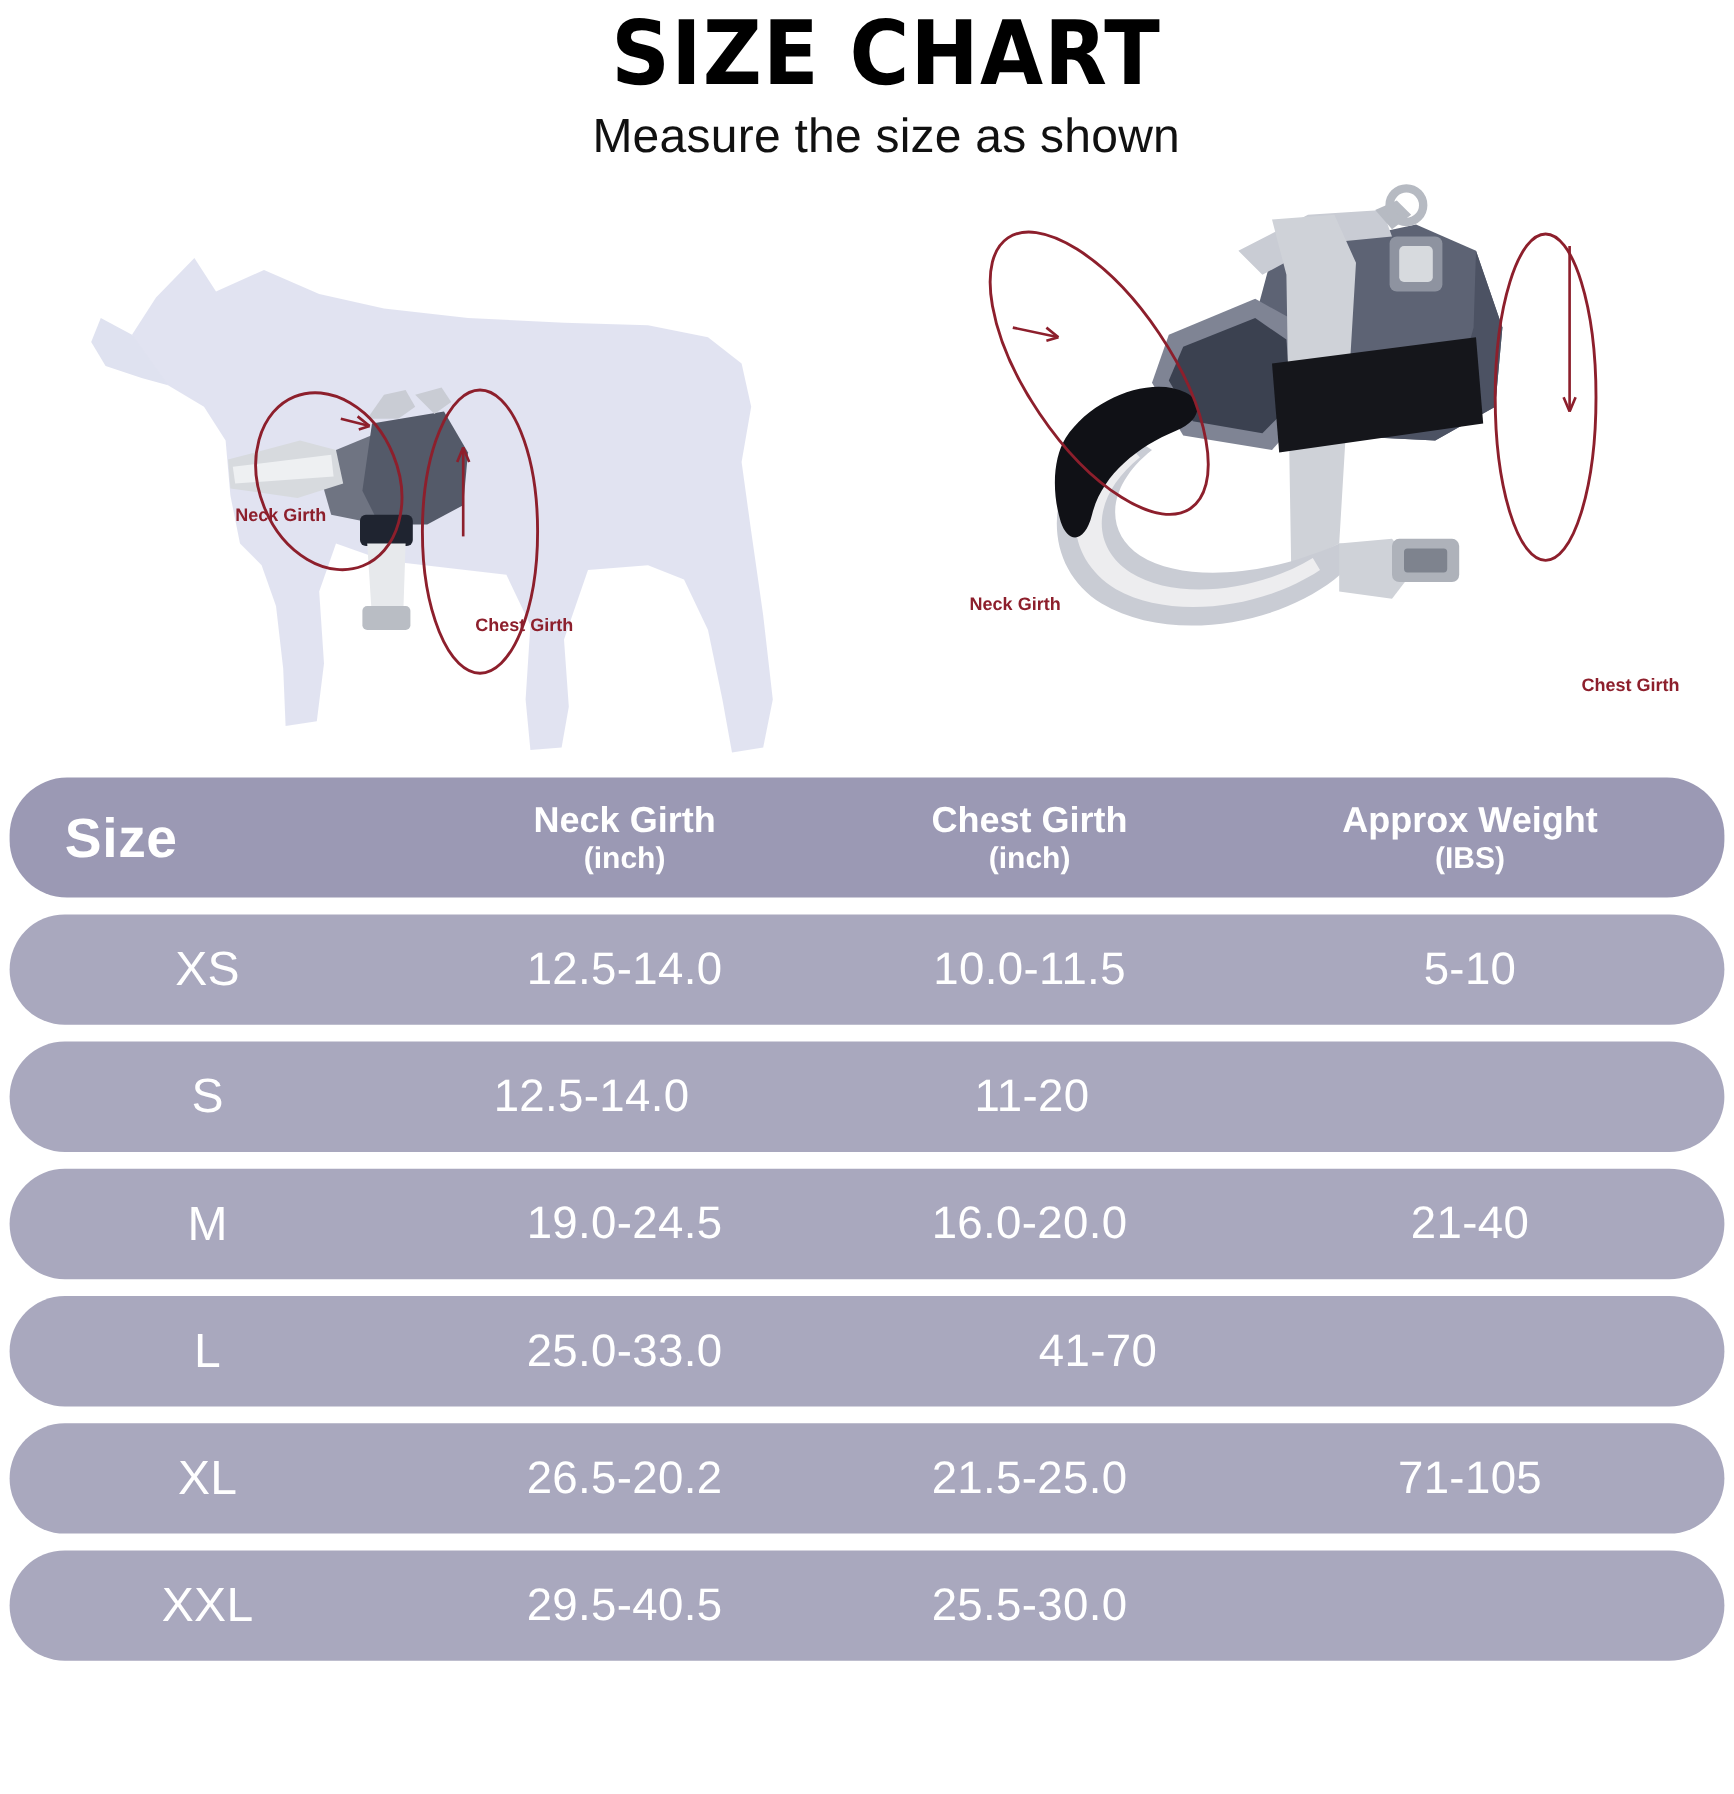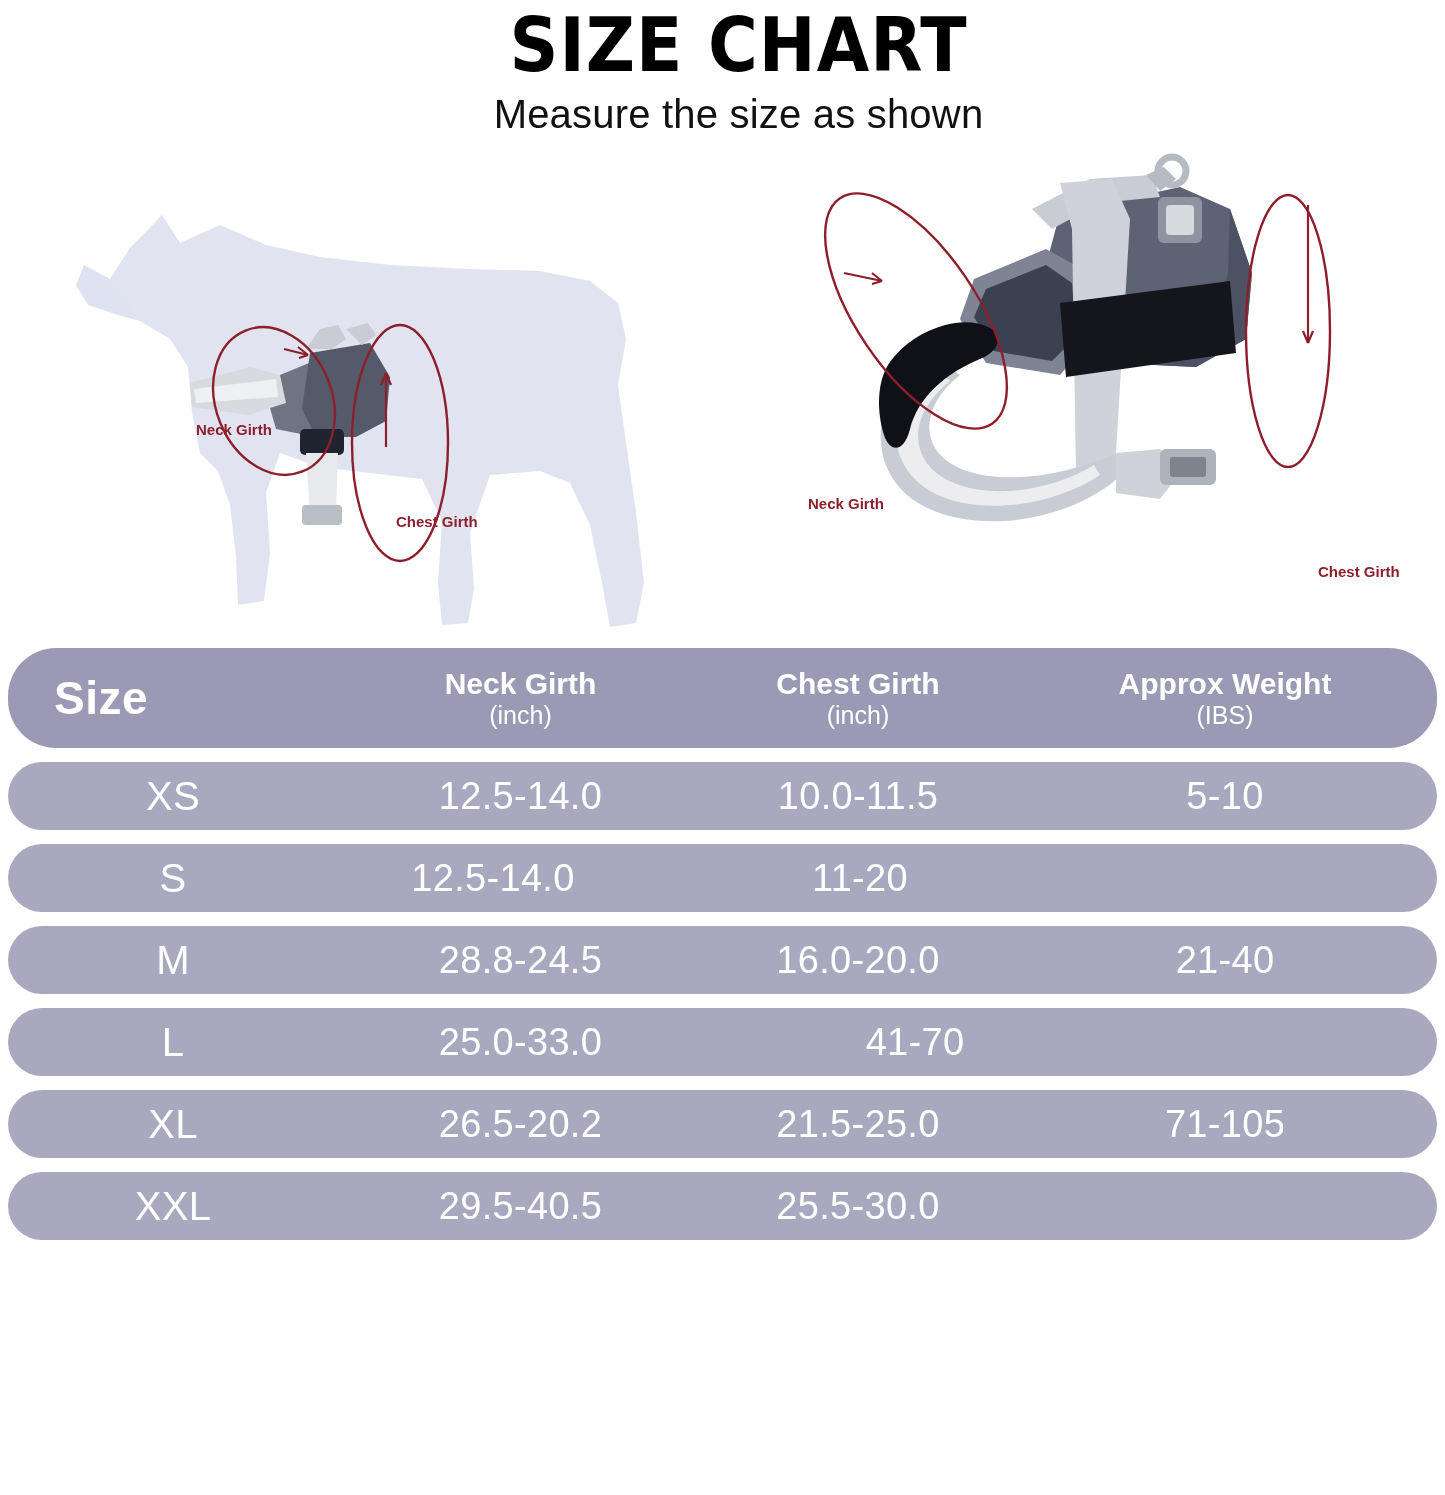--- a/index.html
+++ b/index.html
@@ -71,21 +71,21 @@
   .table {
     position: absolute;
     left: 8px;
     top: 648px;
     width: 1429px;
   }
   .row {
     display: flex;
     align-items: center;
     border-radius: 46px;
-    height: 68px;
+    height: 92px;
     margin-bottom: 14px;
     box-sizing: border-box;
   }
   .row.header-row {
     background: #9b99b4;
     height: 100px;
     border-radius: 48px;
   }
   .row.data-row {
     background: #a9a8be;
@@ -109,21 +109,21 @@
     letter-spacing: 0.5px;
   }
   .header-row .cell .h-main {
     font-size: 30px;
     font-weight: 700;
     display: block;
     line-height: 1.12;
   }
   .header-row .cell .h-sub {
     font-size: 25px;
-    font-weight: 400;
+    font-weight: 700;
     display: block;
     line-height: 1.12;
   }
   .data-row .cell {
     font-size: 38px;
     letter-spacing: 0.3px;
   }
   .data-row .c-size { font-size: 40px; }
 </style>
 </head>
@@ -248,21 +248,21 @@
     </div>
 
     <div class="row data-row">
       <div class="cell c-size">S</div>
       <div class="cell c-chest">12.5-14.0</div>
       <div class="cell c-weight">11-20</div>
     </div>
 
     <div class="row data-row">
       <div class="cell c-size">M</div>
-      <div class="cell c-neck">28.8-24.5</div>
+      <div class="cell c-neck">19.0-24.5</div>
       <div class="cell c-chest">16.0-20.0</div>
       <div class="cell c-weight">21-40</div>
     </div>
 
     <div class="row data-row">
       <div class="cell c-size">L</div>
       <div class="cell c-neck">25.0-33.0</div>
       <div class="cell c-weight">41-70</div>
     </div>
 

